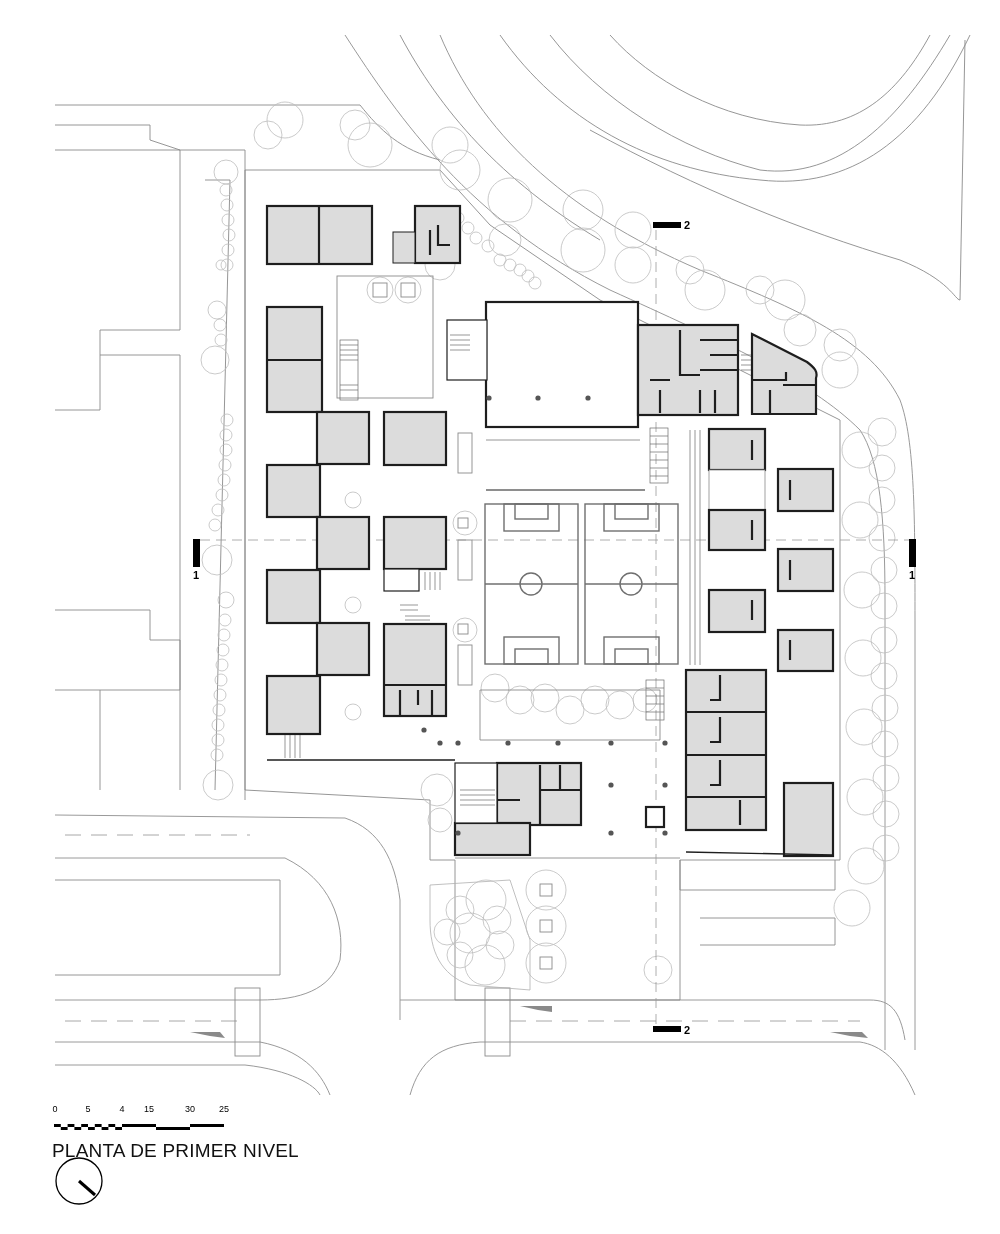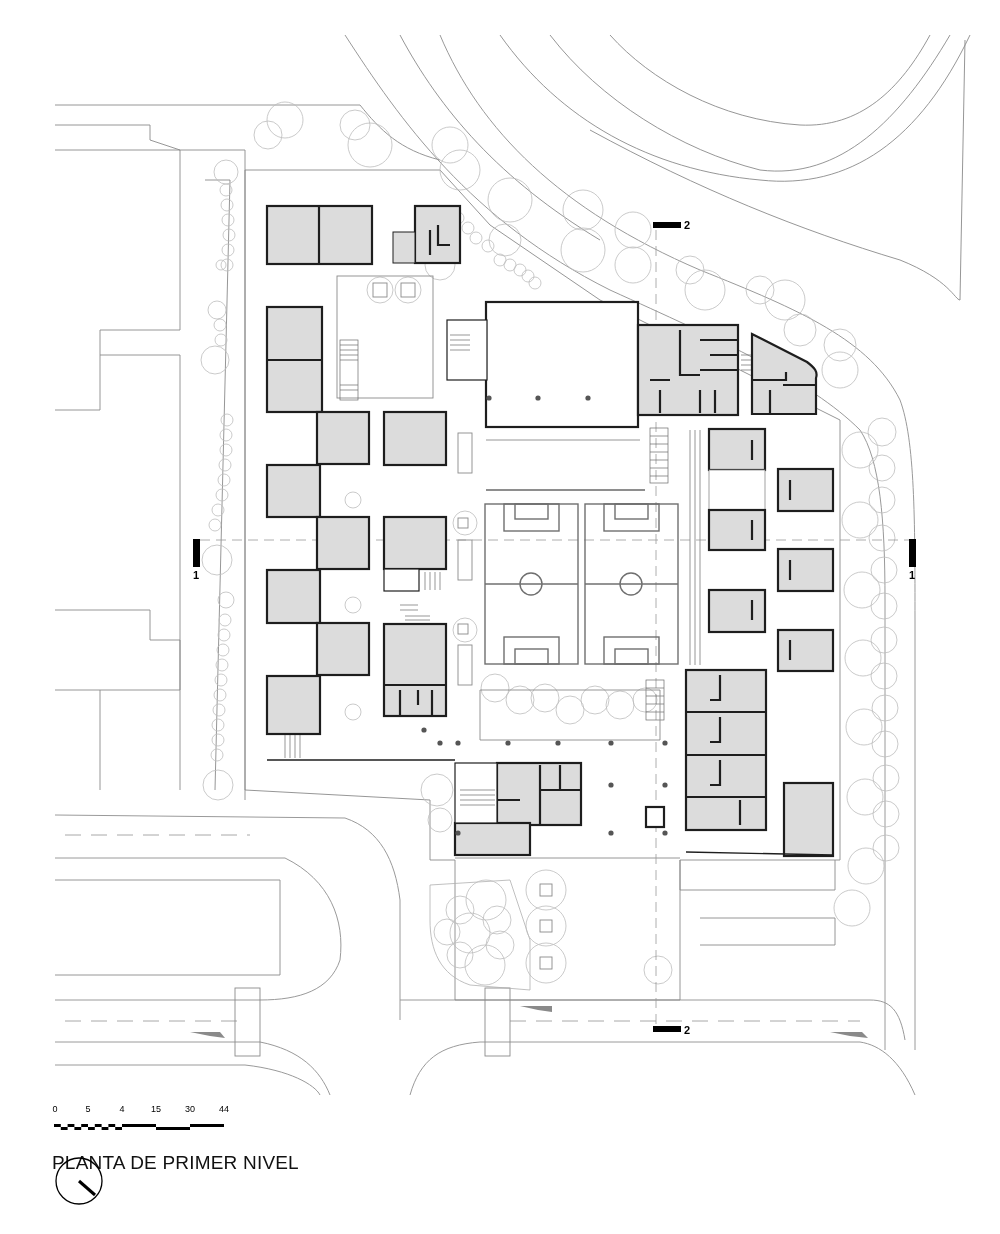--- a/index.html
+++ b/index.html
@@ -16,21 +16,21 @@
   .tree{stroke:#bdbdbd;stroke-width:0.8;fill:none;}
   .col{fill:#555;}
   .pitch{stroke:#6f6f6f;stroke-width:1.4;fill:none;}
   .marker{fill:#000;}
   .mtext{font-family:"Liberation Sans",sans-serif;font-size:11px;fill:#000;font-weight:bold;}
   .stairs{stroke:#6a6a6a;stroke-width:0.7;}
   #title-block{position:absolute;left:52px;top:1104px;}
   #scale-labels{position:relative;width:190px;height:12px;font-size:9px;color:#000;}
   #scale-labels span{position:absolute;top:0;transform:translateX(-50%);}
   #scale-bar{width:170px;height:6px;margin-left:2px;}
-  #plan-title{font-size:19px;color:#111;margin-top:18px;letter-spacing:0.2px;}
+  #plan-title{font-size:19px;color:#111;margin-top:6px;letter-spacing:0.2px;}
   #north{position:absolute;left:54px;top:1156px;width:50px;height:50px;}
 </style>
 </head>
 <body>
 
 <svg id="plan" viewBox="0 0 1000 1234" xmlns="http://www.w3.org/2000/svg">
 
   <g>
 
     <path class="road" d="M345 35 C 400 120, 470 220, 610 290 C 720 340, 810 380, 860 430 C 880 460, 885 520, 885 600 L 885 1050"></path>
@@ -403,23 +403,23 @@
     <rect class="marker" x="653" y="1026" width="28" height="6"></rect>
     <text class="mtext" x="684" y="1034">2</text>
   </g>
 </svg>
 
 <div id="title-block">
   <div id="scale-labels">
     <span style="left:3px">0</span>
     <span style="left:36px">5</span>
     <span style="left:70px">4</span>
-    <span style="left:104px">15</span>
+    <span style="left:97px">15</span>
     <span style="left:138px">30</span>
-    <span style="left:172px">44</span>
+    <span style="left:172px">25</span>
   </div>
   <svg id="scale-bar" viewBox="0 0 170 6">
     <rect x="0" y="0" width="6.8" height="3" fill="#000"></rect>
     <rect x="6.8" y="3" width="6.8" height="3" fill="#000"></rect>
     <rect x="13.6" y="0" width="6.8" height="3" fill="#000"></rect>
     <rect x="20.4" y="3" width="6.8" height="3" fill="#000"></rect>
     <rect x="27.2" y="0" width="6.8" height="3" fill="#000"></rect>
     <rect x="34" y="3" width="6.8" height="3" fill="#000"></rect>
     <rect x="40.8" y="0" width="6.8" height="3" fill="#000"></rect>
     <rect x="47.6" y="3" width="6.8" height="3" fill="#000"></rect>

